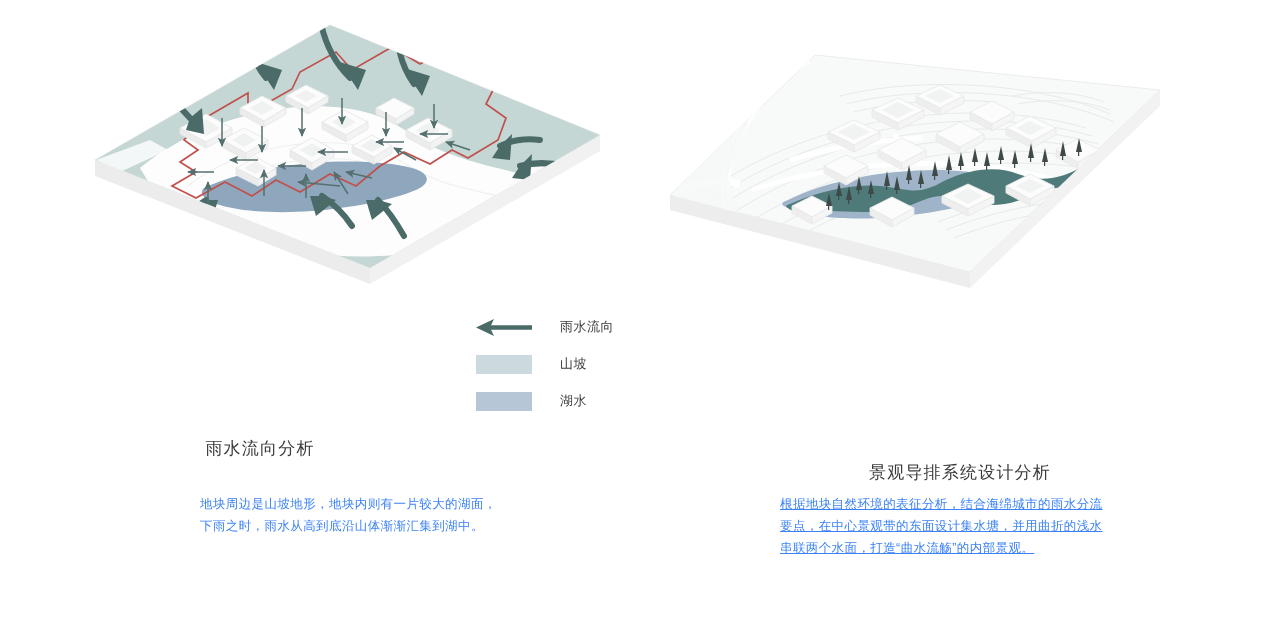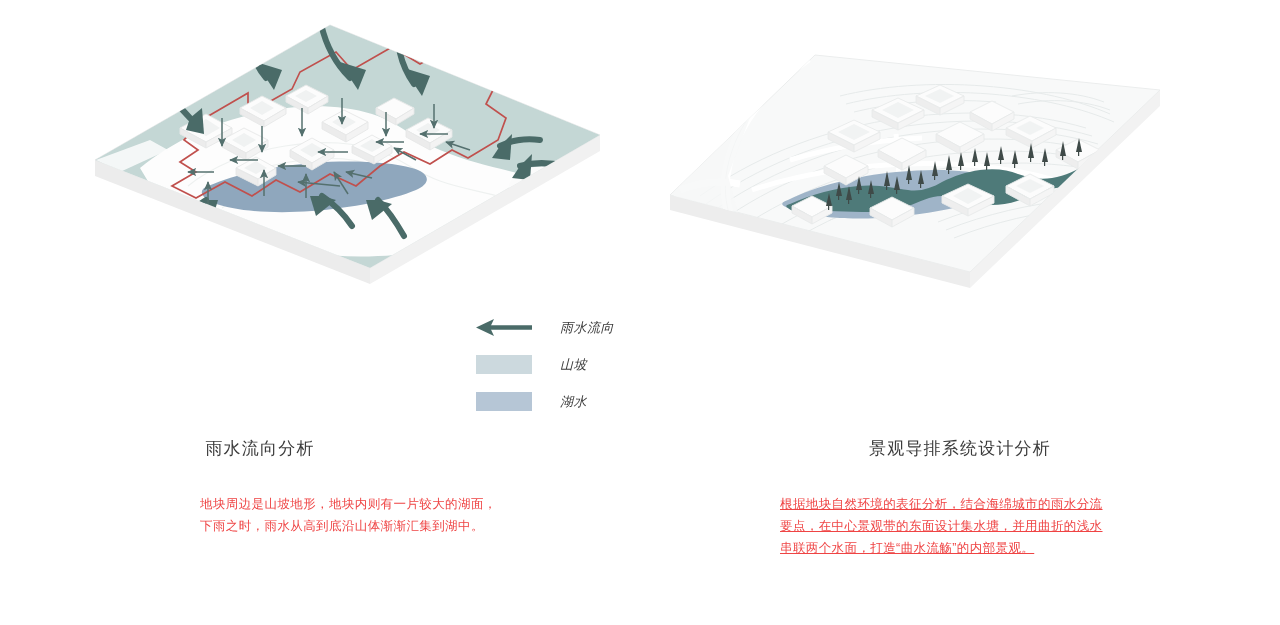--- a/index.html
+++ b/index.html
@@ -50,22 +50,21 @@
   
   .legend {
     position: absolute;
     display: flex;
     flex-direction: column;
   }
   .legend-left  { left: 476px; top: 318px; gap: 18px; }
 
   .legend-row {
     display: flex;
-    align-items: flex-end;
-    font-style: italic;
+    align-items: flex-start;
   }
   .legend-swatch {
     width: 56px;
     height: 19px;
     flex: 0 0 auto;
   }
   .legend-arrow-cell {
     width: 56px;
     height: 19px;
     flex: 0 0 auto;
@@ -84,28 +83,28 @@
   .caption-title {
     position: absolute;
     width: 640px;
     text-align: center;
     font-size: 17px;
     letter-spacing: 1.2px;
     color: #3b3b3b;
     top: 437px;
   }
   .panel-left  .caption-title { left: -60px; }
-  .panel-right .caption-title { left: 0px; }
+  .panel-right .caption-title { left: 0px; margin-top: 24px; }
 
   .caption-body {
     position: absolute;
     top: 494px;
     font-size: 12.5px;
     line-height: 1.75;
-    color: #ef4444;
+    color: #3b82f6;
     letter-spacing: 0.4px;
     white-space: pre-line;
   }
   .panel-left  .caption-body { left: 200px; }
   .panel-right .caption-body { left: 140px; text-decoration: underline; }
 </style>
 </head>
 <body>
 
 <div class="board">

